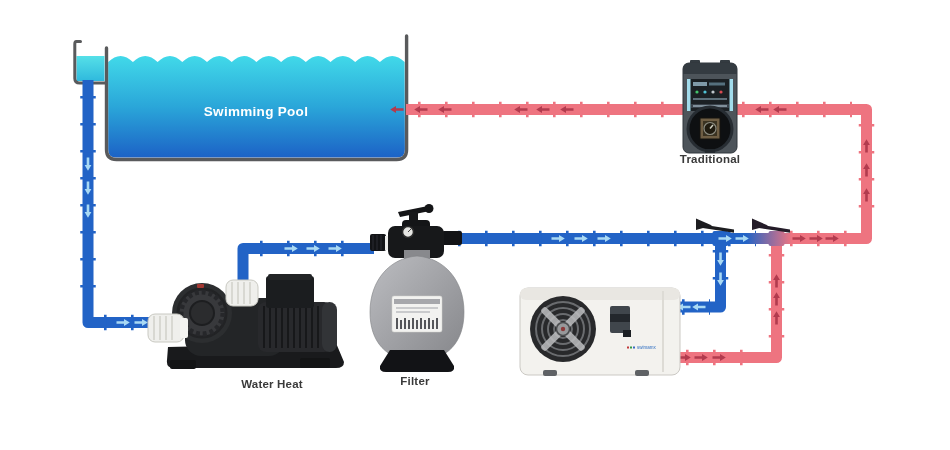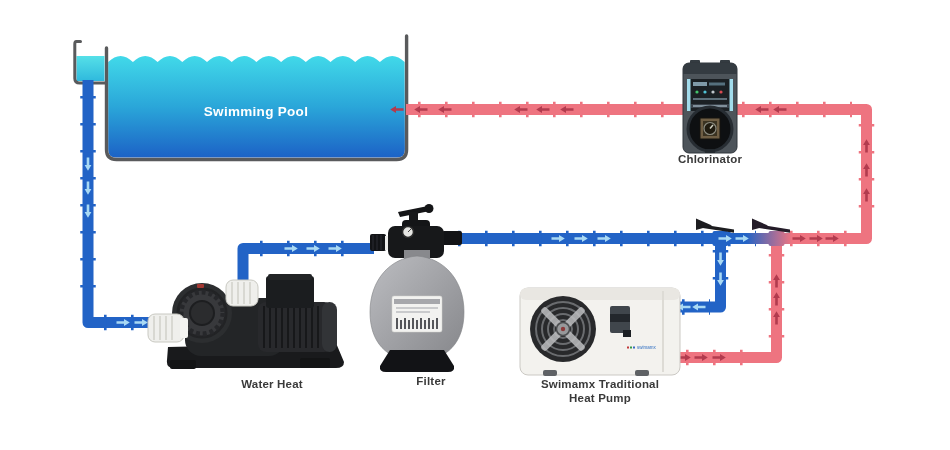--- a/index.html
+++ b/index.html
@@ -287,20 +287,16 @@
       <circle cx="32" cy="71" r="22" fill="#0e1012" stroke="#272d33" stroke-width="3"></circle>
       <rect x="22" y="60" width="20" height="21" fill="#6f5e44" stroke="#15130e" stroke-width="1"></rect>
       <rect x="25" y="63" width="14" height="15" fill="#3a3221"></rect>
       <circle cx="32" cy="70.5" r="6" fill="#201b10" stroke="#8b8b80" stroke-width="1.2"></circle>
       <line x1="32" y1="70.5" x2="35" y2="67" stroke="#cfcfc0" stroke-width="1.5"></line>
     </g>
     <rect x="27" y="91" width="10" height="4" fill="#23292e"></rect>
   </svg>
 
   <div class="eq-label" style="left:272px;top:377px;">Water Heat</div>
-  <div class="eq-label" style="left:431px;top:374px;">Filter</div>
-  <div class="eq-label" style="left:600px;top:377px;">
-    <span style="display:block">Swimamx Traditional</span>
-    <span style="display:block">Heat Pump</span>
-  </div>
-  <div class="eq-label" style="left:710px;top:152px;">Chlorinator</div>
+  <div class="eq-label" style="left:415px;top:374px;">Filter</div>
+  <div class="eq-label" style="left:710px;top:152px;">Traditional</div>
 
 </div>
 
 </body></html>

